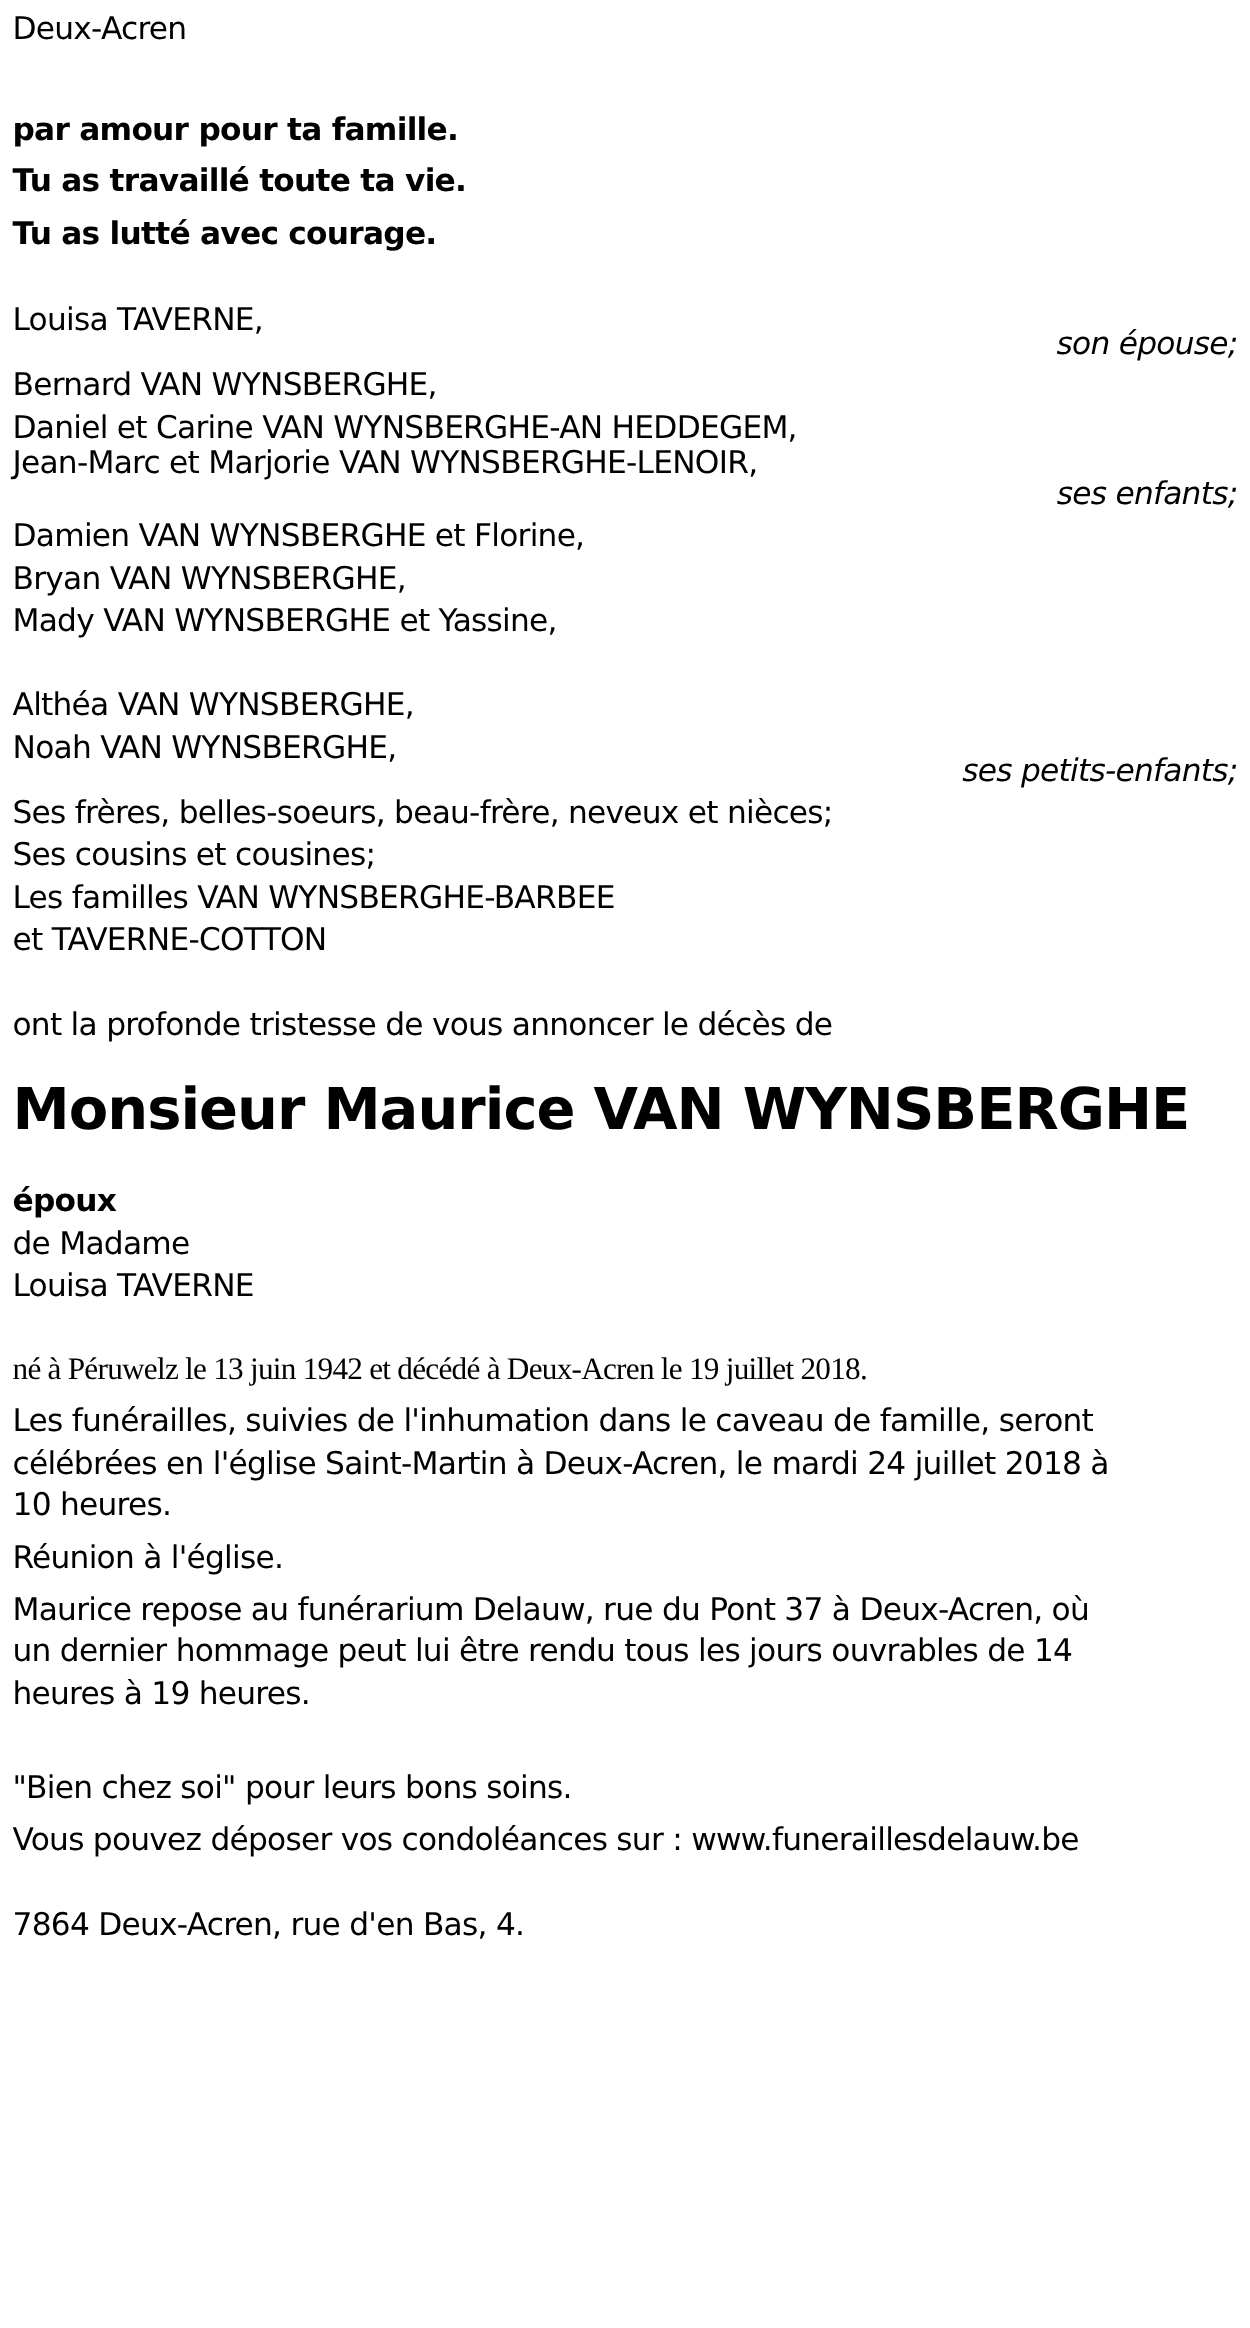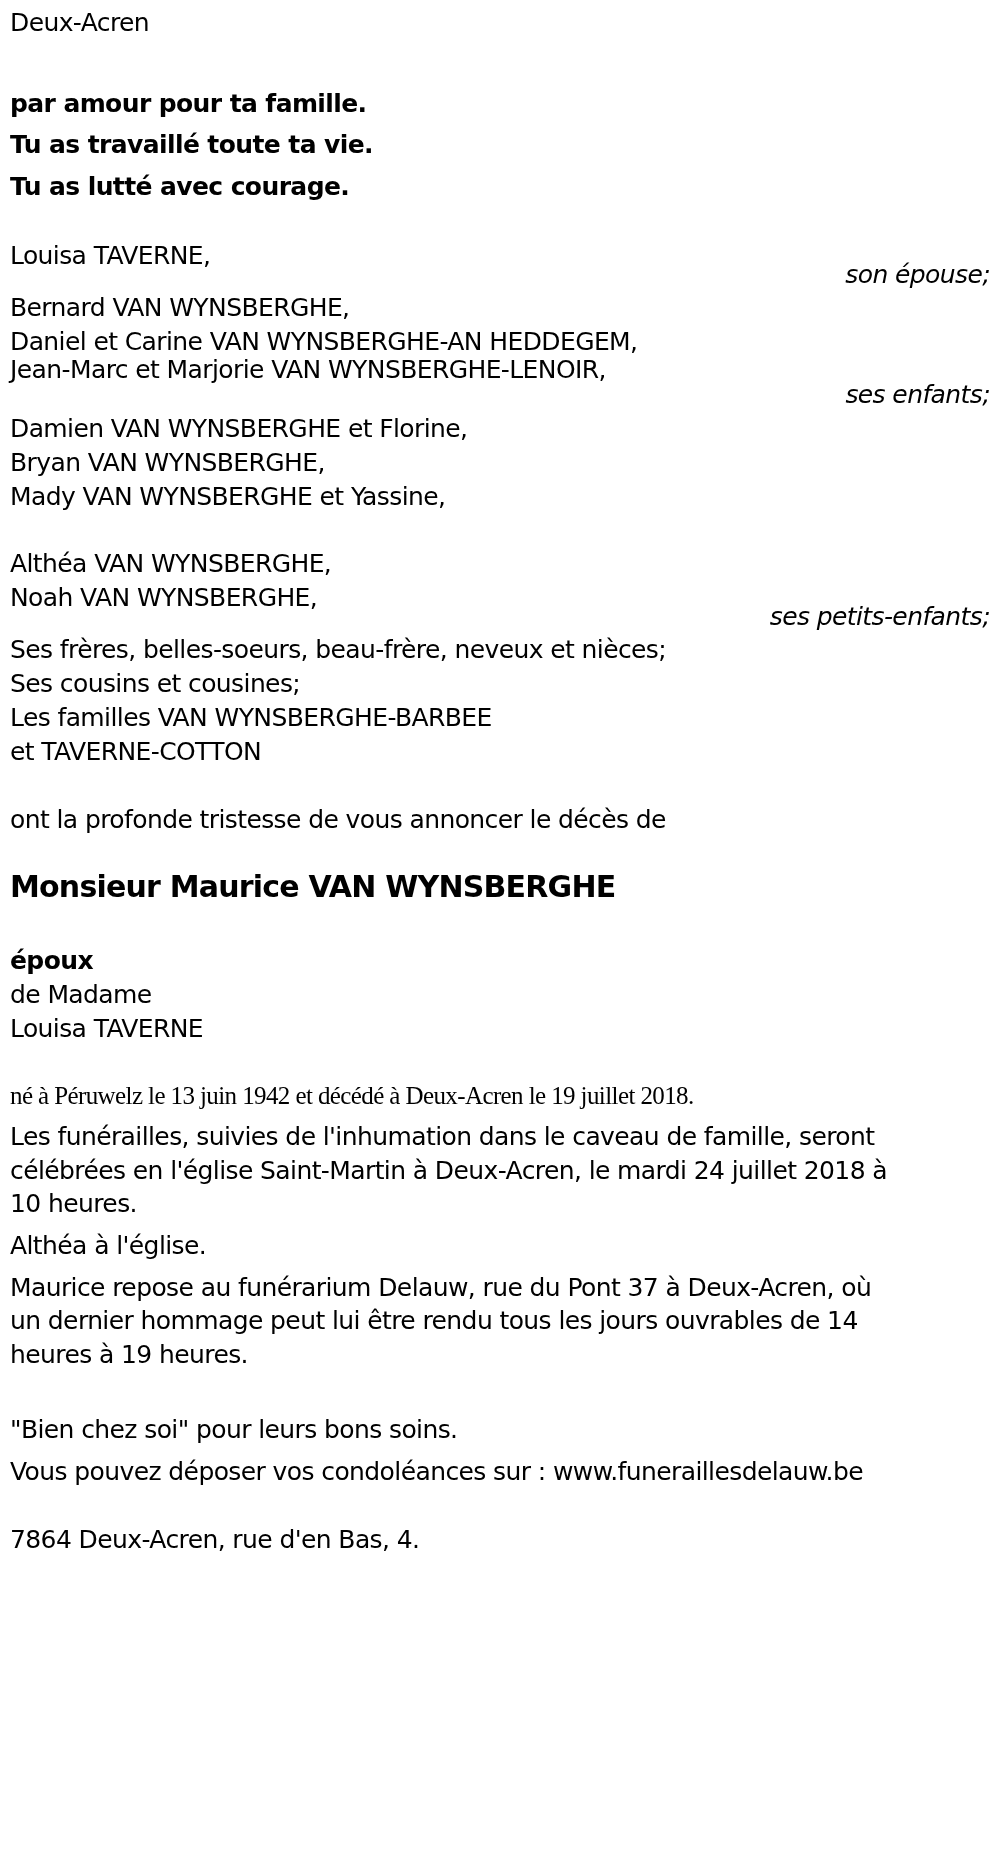--- a/index.html
+++ b/index.html
@@ -32,21 +32,21 @@
       position: absolute;
       right: 10px;
       font-style: italic;
       white-space: nowrap;
       line-height: 30px;
     }
     .deceased {
       position: absolute;
       left: 10px;
       font-weight: bold;
-      font-size: 30px;
+      font-size: 46px;
       line-height: 44px;
       letter-spacing: -0.8px;
       white-space: nowrap;
     }
   </style>
 </head>
 <body>
 
 <div class="page">
 
@@ -83,21 +83,21 @@
   <div class="line" style="top:946px;font-weight:bold;">époux</div>
   <div class="line" style="top:980px;">de Madame</div>
   <div class="line" style="top:1014px;">Louisa TAVERNE</div>
 
   <div class="line" style="top:1081px;font-family:Liberation Serif, serif;">né à Péruwelz le 13 juin 1942 et décédé à Deux-Acren le 19 juillet 2018.</div>
 
   <div class="line" style="top:1122px;">Les funérailles, suivies de l'inhumation dans le caveau de famille, seront</div>
   <div class="line" style="top:1156px;">célébrées en l'église Saint-Martin à Deux-Acren, le mardi 24 juillet 2018 à</div>
   <div class="line" style="top:1189px;">10 heures.</div>
 
-  <div class="line" style="top:1231px;">Althéa à l'église.</div>
+  <div class="line" style="top:1231px;">Réunion à l'église.</div>
 
   <div class="line" style="top:1273px;">Maurice repose au funérarium Delauw, rue du Pont 37 à Deux-Acren, où</div>
   <div class="line" style="top:1306px;">un dernier hommage peut lui être rendu tous les jours ouvrables de 14</div>
   <div class="line" style="top:1340px;">heures à 19 heures.</div>
 
   <div class="line" style="top:1415px;">"Bien chez soi" pour leurs bons soins.</div>
 
   <div class="line" style="top:1457px;"><span>Vous pouvez déposer vos condoléances sur : </span><span>www.funeraillesdelauw.be</span></div>
 
   <div class="line" style="top:1525px;">7864 Deux-Acren, rue d'en Bas, 4.</div>

